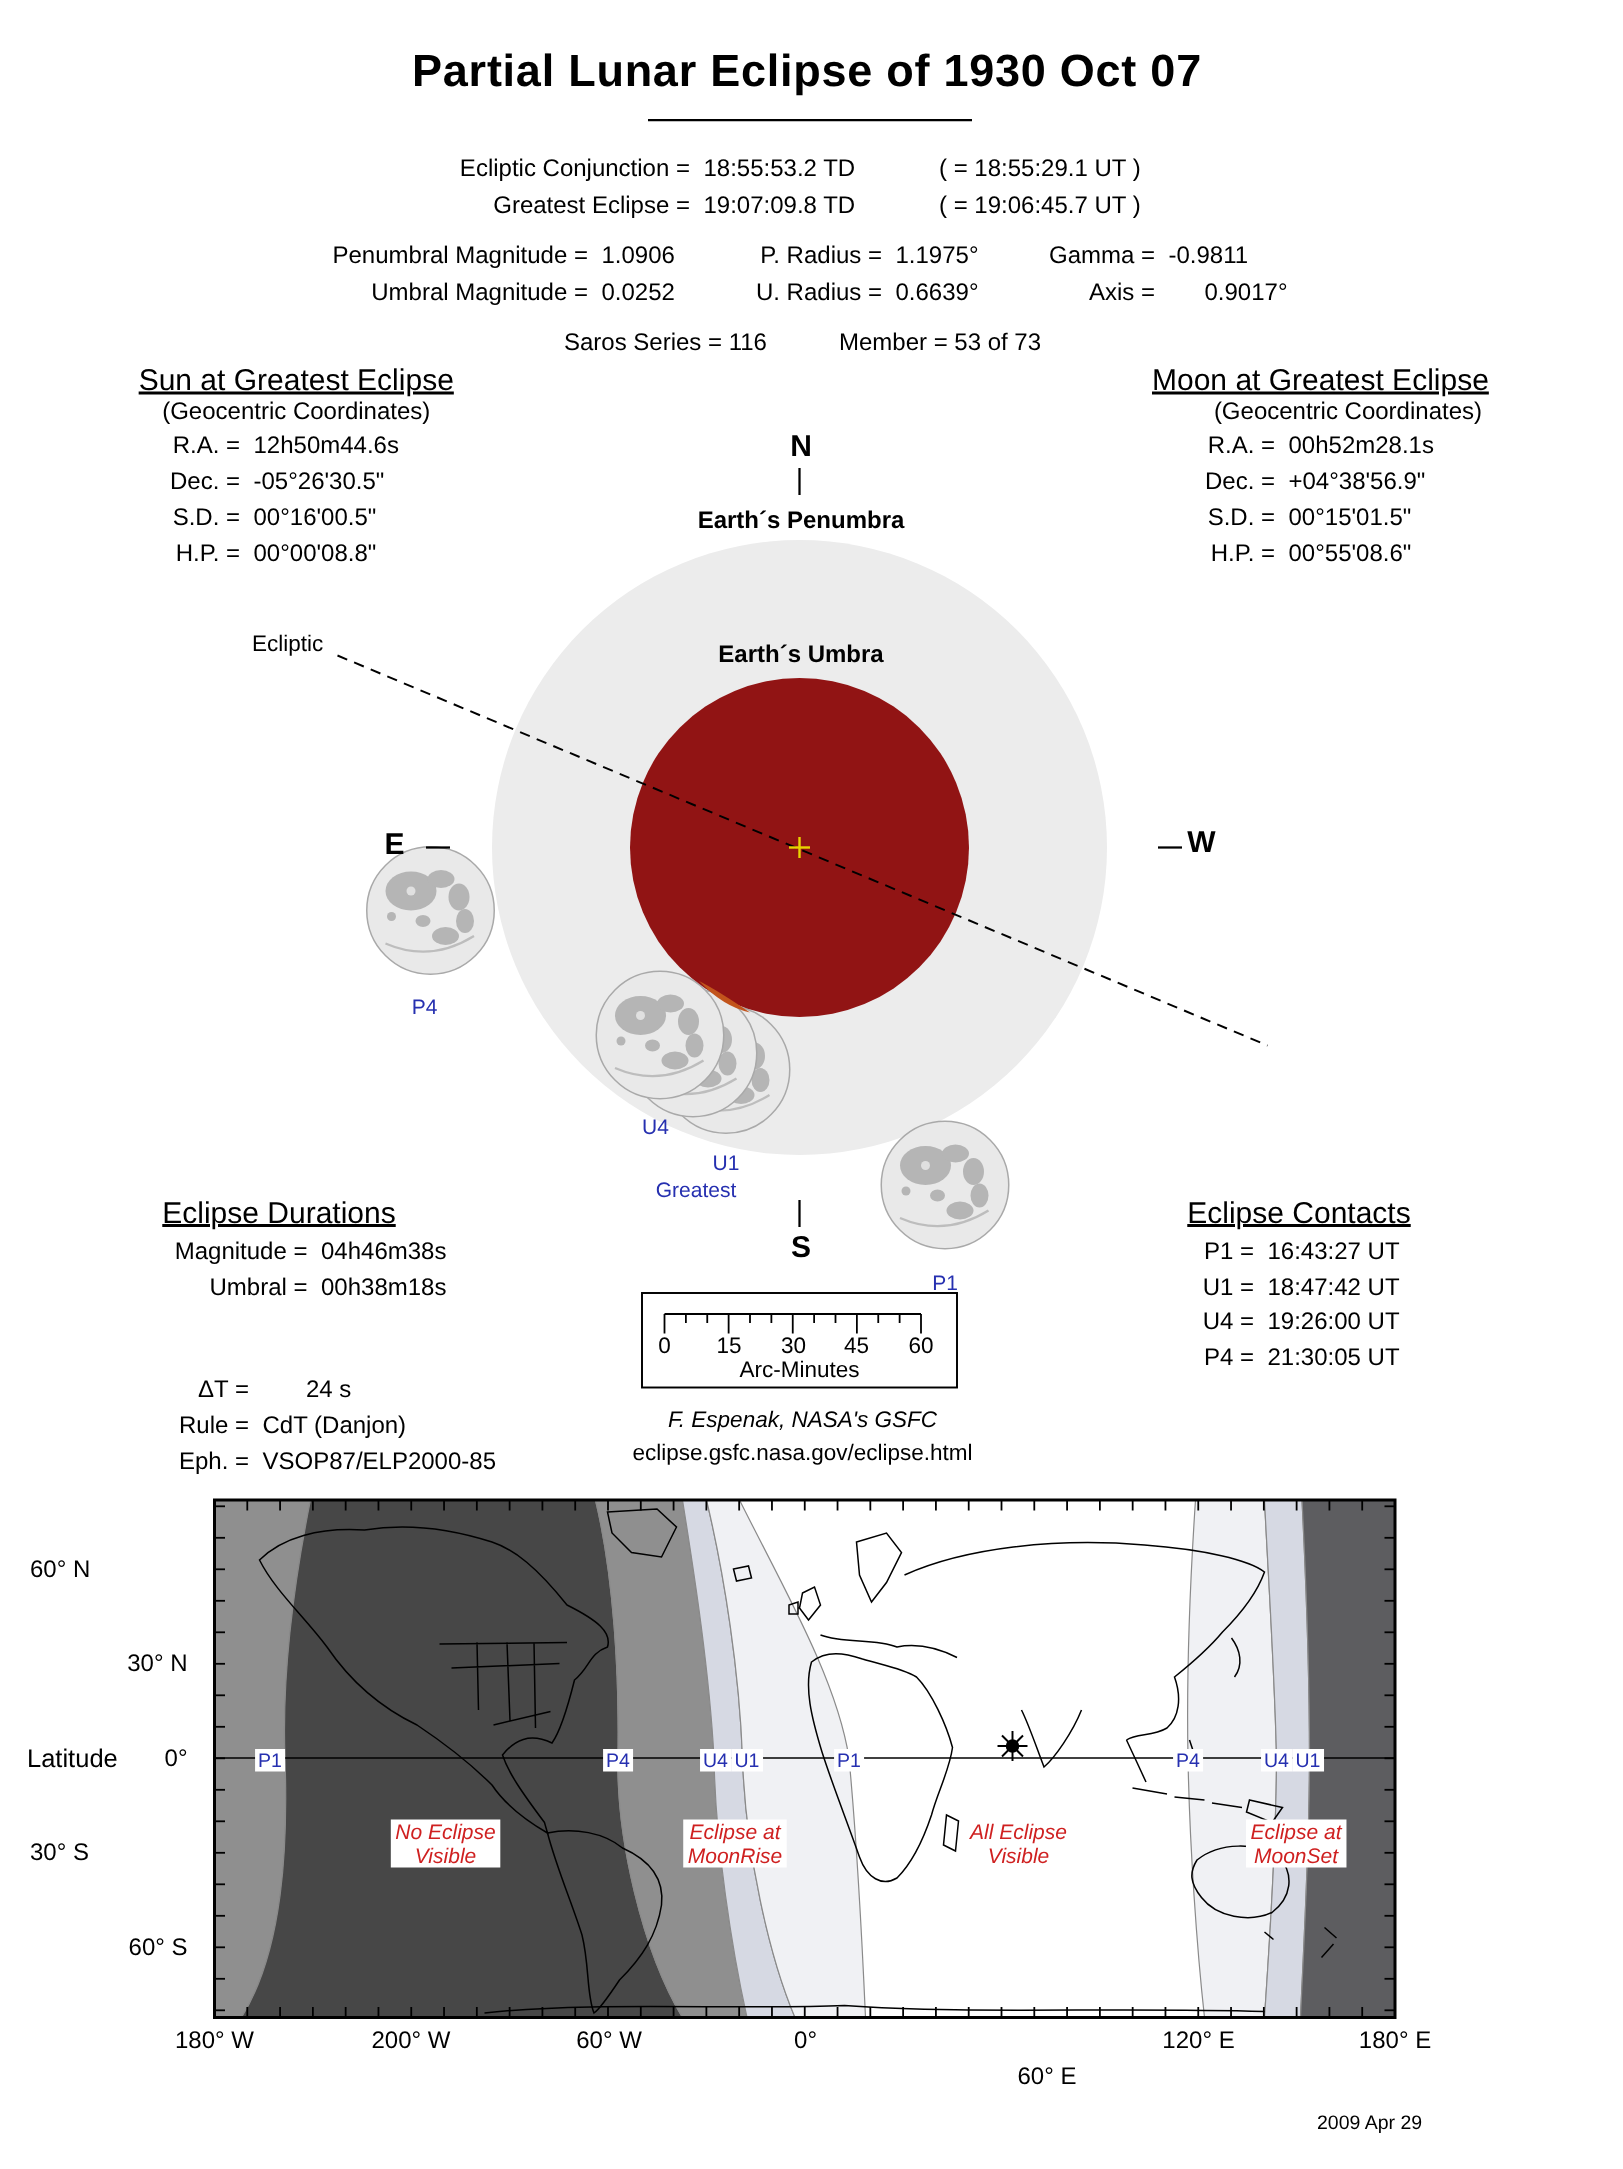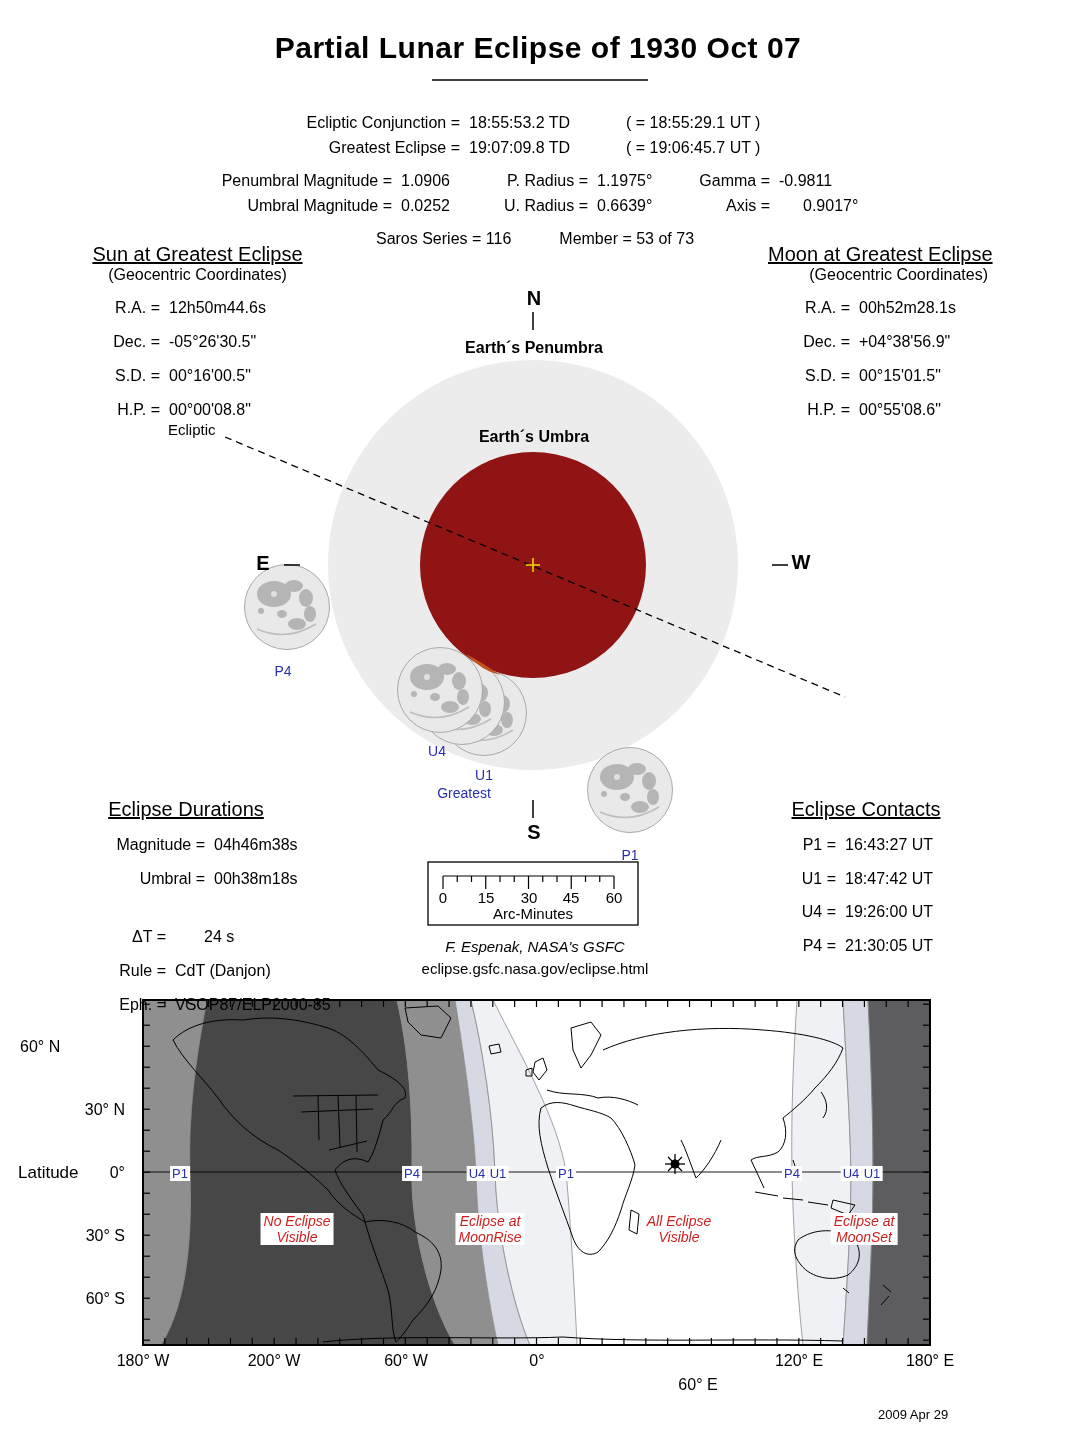--- a/index.html
+++ b/index.html
@@ -6,21 +6,21 @@
   body{width:1082px;height:1446px;position:relative;overflow:hidden;
        font-family:"Liberation Sans","DejaVu Sans",sans-serif;color:#000;}
   .abs{position:absolute;white-space:nowrap;}
   .ctr{transform:translateX(-50%);}
   .title{font-size:30px;font-weight:bold;letter-spacing:0.5px;}
   .t16{font-size:16px;}
   .t15{font-size:15px;}
   .t14{font-size:14px;}
   .t13{font-size:13px;}
   .bold{font-weight:bold;}
-  .row{display:flex;align-items:baseline;margin-top:10px;}
+  .row{display:flex;align-items:baseline;}
   .lbl{text-align:right;display:inline-block;}
   .val{padding-left:9px;display:inline-block;text-align:left;}
   .blk-title{font-size:20px;text-decoration:underline;}
   .blue{color:#2630b0;}
   .maplbl{color:#2630b0;background:#fff;font-size:13px;padding:0 2px;}
   .redlbl{color:#cf2020;background:#fff;font-style:italic;font-size:14px;
           text-align:center;line-height:16px;padding:0 3px;}
   .dirlbl{font-size:20px;font-weight:bold;}
   svg{position:absolute;left:0;top:0;}
   #gfx{z-index:0;}
@@ -401,21 +401,21 @@
 <div class="abs ctr t15 txt" style="left:614px;top:889px;">60</div>
 <div class="abs ctr t15 txt" style="left:533px;top:905px;">Arc-Minutes</div>
 
 <div class="abs ctr t15 txt" style="left:535px;top:938px;font-style:italic;">F. Espenak, NASA's GSFC</div>
 <div class="abs ctr t15 txt" style="left:535px;top:960px;">eclipse.gsfc.nasa.gov/eclipse.html</div>
 
 <div class="abs txt" style="left:18px;top:1163px;font-size:17px;">Latitude</div>
 <div class="abs t16 txt" style="left:20px;top:1038px;width:105px;text-align:left;">60° N</div>
 <div class="abs t16 txt" style="left:20px;top:1101px;width:105px;text-align:right;">30° N</div>
 <div class="abs t16 txt" style="left:20px;top:1164px;width:105px;text-align:right;">0°</div>
-<div class="abs t16 txt" style="left:20px;top:1227px;width:105px;text-align:right;">30° S</div>
+<div class="abs t16 txt" style="left:20px;top:1227px;width:105px;">30° S</div>
 <div class="abs t16 txt" style="left:20px;top:1290px;width:105px;text-align:right;">60° S</div>
 <div class="abs ctr t16 txt" style="left:143px;top:1352px;">180° W</div>
 <div class="abs ctr t16 txt" style="left:274px;top:1352px;">200° W</div>
 <div class="abs ctr t16 txt" style="left:406px;top:1352px;">60° W</div>
 <div class="abs ctr t16 txt" style="left:537px;top:1352px;">0°</div>
 <div class="abs ctr t16 txt" style="left:698px;top:1352px;margin-top:24px;">60° E</div>
 <div class="abs ctr t16 txt" style="left:799px;top:1352px;">120° E</div>
 <div class="abs ctr t16 txt" style="left:930px;top:1352px;">180° E</div>
 <div class="abs ctr txt" style="left:535px;top:1422px;font-size:17px;margin-top:41px;">Longitude</div>
 

